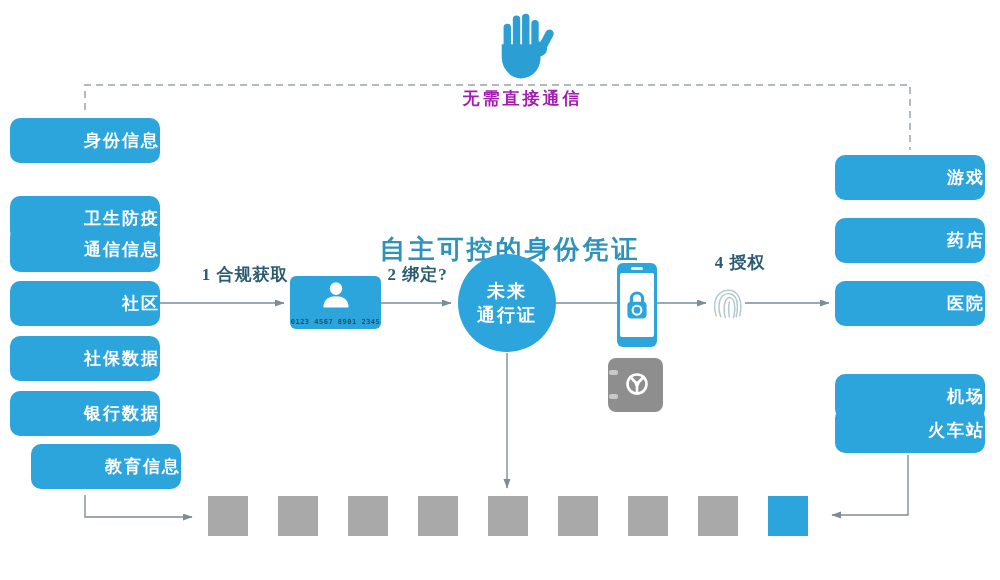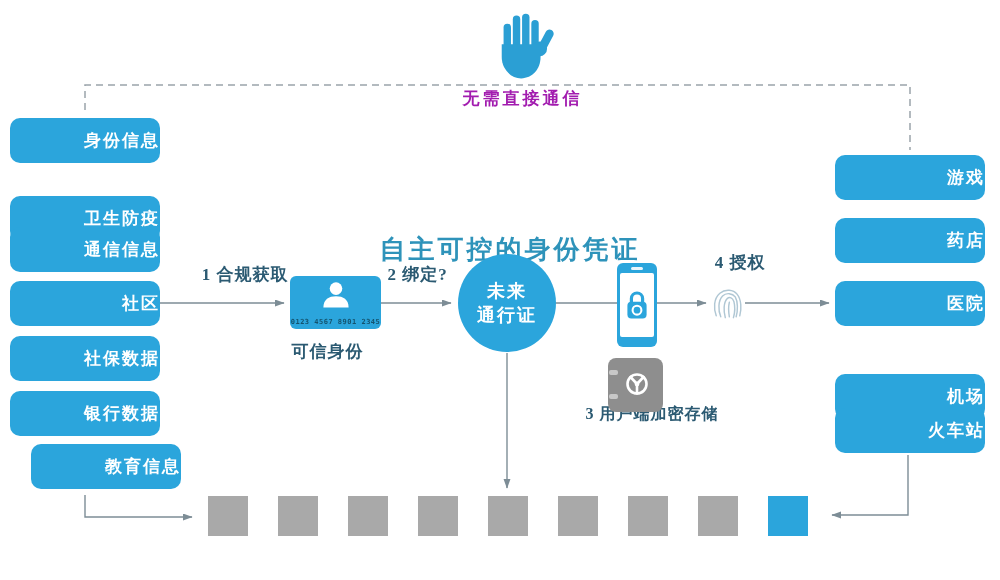--- a/index.html
+++ b/index.html
@@ -160,32 +160,30 @@
   <div class="node-box right-col" style="top:345px;margin-top:29px;">
       <span>机场</span>
     </div>
   <div class="node-box right-col" style="top:408px;">
       <span>火车站</span>
     </div>
 
   <div class="serif-label lab-dark" style="left:190px; top:263px; width:110px;">1 合规获取</div>
   <div class="serif-label lab-dark" style="left:375px; top:263px; width:85px;">2 绑定?</div>
   <div class="serif-label lab-dark" style="left:700px; top:251px; width:80px;">4 授权</div>
-  <div class="serif-label lab-dark" style="left:572px; top:404px; width:160px; font-size:16px;">3 用户端加密存储</div>
 
   <div class="id-card">
     <svg class="person" width="36" height="28" viewBox="0 0 40 30">
       <g fill="#ffffff">
         <circle cx="20" cy="9" r="7"></circle>
         <path d="M6,30 C6,21 12,17.5 20,17.5 C28,17.5 34,21 34,30 Z"></path>
       </g>
     </svg>
     <div class="card-number">0123 4567 8901 2345</div>
   </div>
-  <div class="serif-label lab-dark" style="left:275px; top:340px; width:105px;">可信身份</div>
 
   <div class="pass-circle">
     <span>未来</span>
     <span>通行证</span>
   </div>
 
   <div class="phone">
     <div class="speaker"></div>
     <div class="screen">
       <svg width="24" height="32" viewBox="0 0 30 38">

